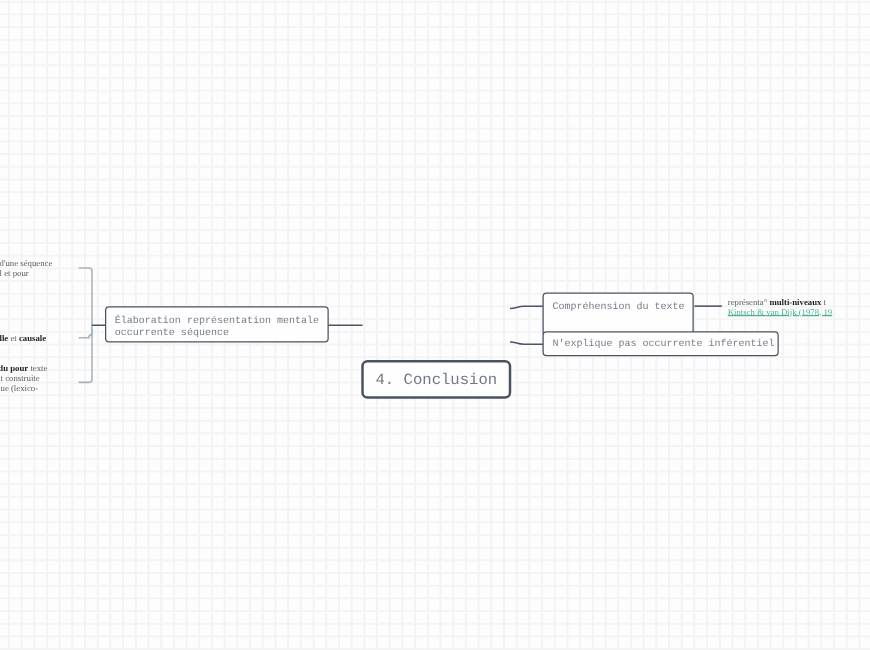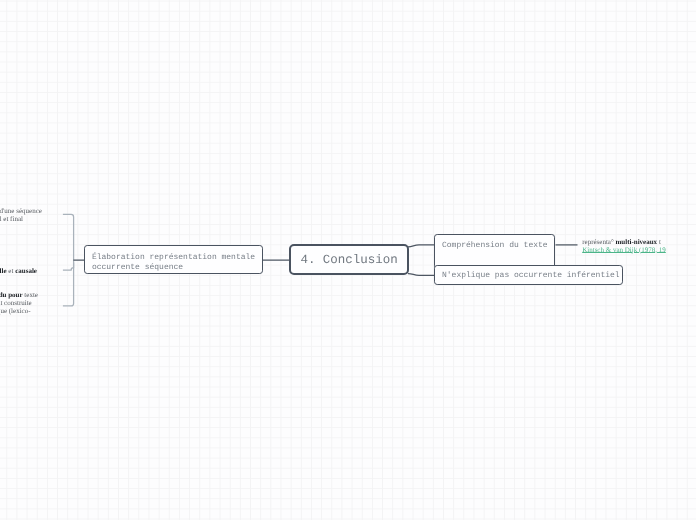--- a/index.html
+++ b/index.html
@@ -12,21 +12,21 @@
       linear-gradient(to right, #f3f3f4 1.2px, transparent 1.2px),
       linear-gradient(to bottom, #f4f4f5 1.2px, transparent 1.2px);
     background-size:10.17px 10.17px;
     background-position:6.3px 0.6px;
   }
   svg.links{position:absolute;left:0;top:0;width:696px;height:520px;overflow:visible;}
   .node{position:absolute;box-sizing:border-box;border:1px solid #4a5360;
     border-radius:3.2px;background:#fefeff;color:#767d86;
     display:flex;align-items:center;white-space:pre;font-size:8px;line-height:10px;}
   .node.center{border-width:2px;border-radius:5px;font-size:12.47px;line-height:15px;color:#717880;
-    justify-content:center;}
+    justify-content:center;margin-top:44px;}
   .txt{position:absolute;white-space:pre;color:#585c61;font-size:7.0px;line-height:7.95px;font-family:Liberation Serif, serif;}
   .lnk{color:#4cb589;text-decoration:underline;text-underline-offset:0px;text-decoration-thickness:1px;}
   .b{font-weight:bold;color:#1b1f24;}
 </style>
 </head>
 <body>
 
 <div id="canvas">
 
   <svg class="links" viewBox="0 0 696 520">
@@ -37,27 +37,27 @@
     <g fill="none" stroke="#4d5662" stroke-width="1.25">
       <path d="M73.4,260.2 H290"></path>
       <path d="M408,246.8 C412.5,246.9 414,244.95 419,244.95 L434.5,244.95"></path>
       <path d="M408,273.6 C412.5,273.5 414,275.35 419,275.35 L434.5,275.35"></path>
       <path d="M555.5,244.9 H577.5"></path>
     </g>
   </svg>
 
   <div class="node center" style="left:289.3px;top:244px;width:119.5px;height:30.8px;align-items:flex-start;padding-top:6.9px;"><span>4. Conclusion</span></div>
 
-  <div class="node" style="left:83.5px;top:245px;width:179px;height:28.5px;padding-left:7.4px;align-items:flex-end;padding-top:6.4px;"><span><span>Élaboration représentation mentale</span><br><span>occurrente séquence</span></span></div>
+  <div class="node" style="left:83.5px;top:245px;width:179px;height:28.5px;padding-left:7.4px;align-items:center;padding-top:6.4px;"><span><span>Élaboration représentation mentale</span><br><span>occurrente séquence</span></span></div>
 
   <div class="node" style="left:434.3px;top:234.3px;width:121px;height:35px;padding-left:6.7px;align-items:flex-start;padding-top:5.3px;"><span>Compréhension du texte</span></div>
 
   <div class="node" style="left:434.3px;top:264.8px;width:188.5px;height:20.2px;padding-left:6.7px;align-items:flex-start;padding-top:5.3px;"><span>N'explique pas occurrente inférentiel</span></div>
 
-  <div class="txt" style="left:-0.4px;top:208px;"><span>d'une séquence</span><br><span>l et final</span></div>
+  <div class="txt" style="left:-0.4px;top:208px;"><span>d'une séquence</span><br><span>l et pour</span></div>
 
   <div class="txt" style="left:-0.4px;top:268px;"><span class="b">lle </span><span>et </span><span class="b">causale</span></div>
 
   <div class="txt" style="left:-3.1px;top:292px;"><span> </span><span class="b">du pour</span><span> texte</span><br><span>nt construite</span><br><span>que (lexico-</span></div>
 
   <div class="txt" style="left:582.2px;top:239px;"><span>représenta° </span><span class="b">multi-niveaux</span><span> t</span><br><span class="lnk">Kintsch &amp; van Dijk (1978, 19</span></div>
 
 </div>
 
 </body></html>

